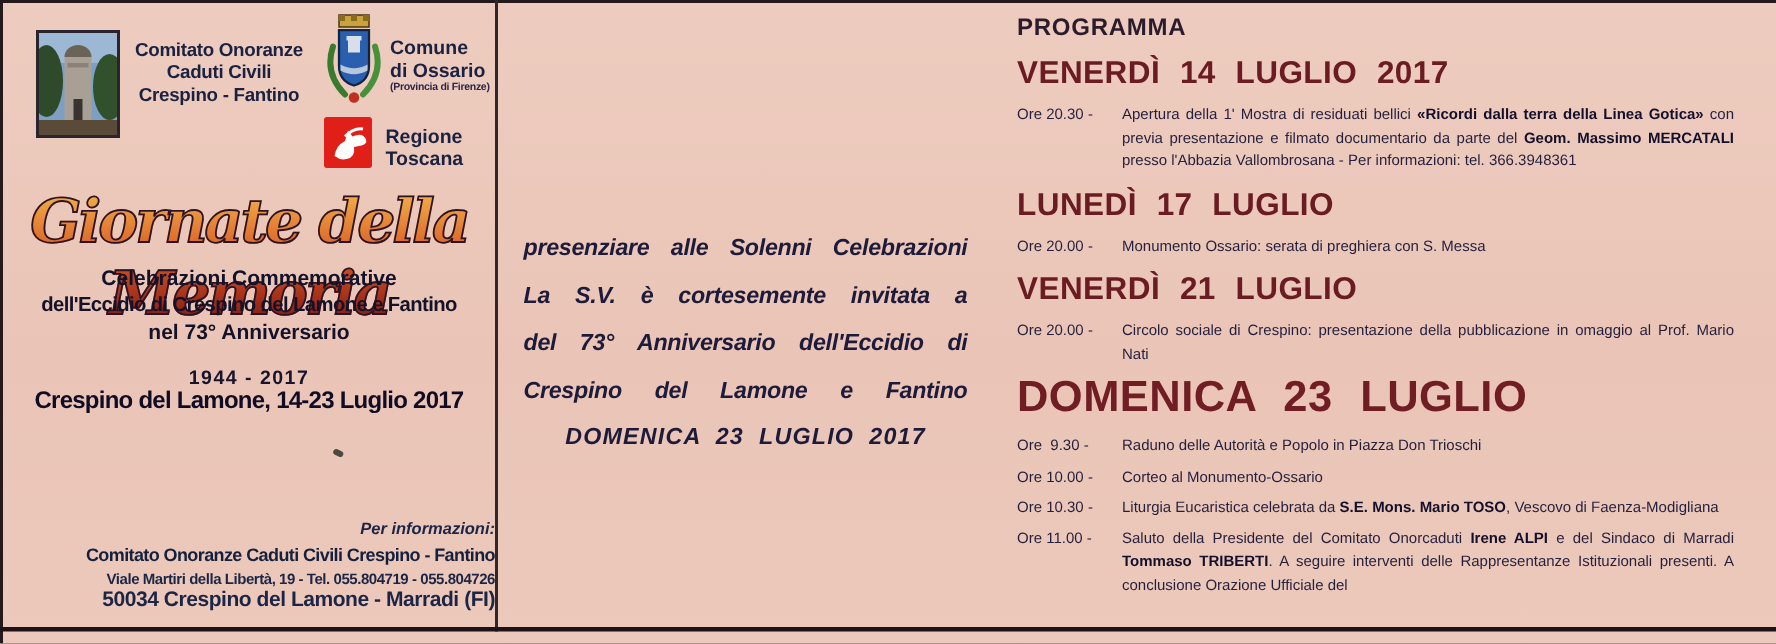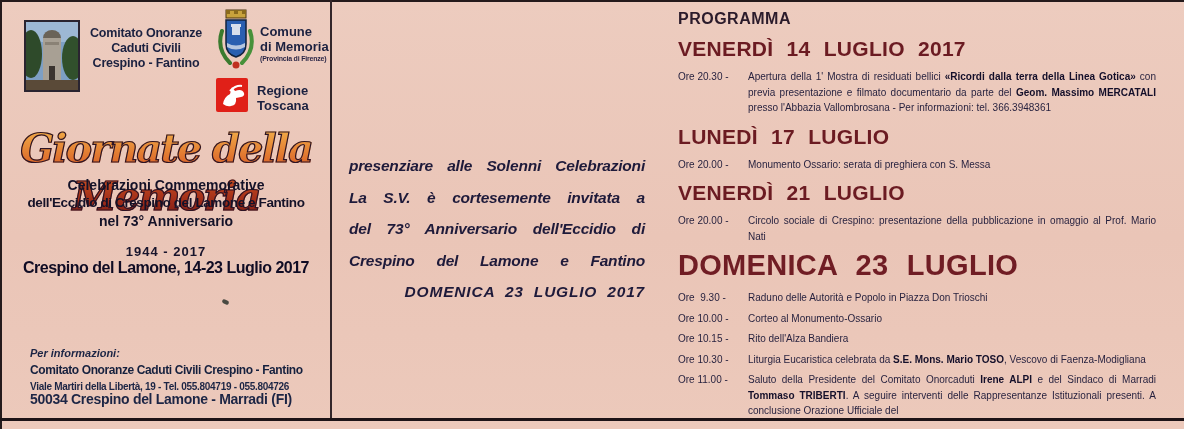--- a/index.html
+++ b/index.html
@@ -37,32 +37,32 @@
     -webkit-text-stroke:1.2px #2c1426;
   }
   .subtitles{position:absolute;left:0;top:176px;width:328px;text-align:center;color:#141228;font-weight:bold;}
   .sub1{font-size:14px;line-height:18px;}
   .sub2{font-size:13.5px;line-height:18px;letter-spacing:-0.4px;}
   .sub3{font-size:14px;line-height:18px;}
   .years{position:absolute;left:0;top:244px;width:328px;text-align:center;
     font-weight:bold;font-size:13px;letter-spacing:1px;color:#18142c;}
   .dates{position:absolute;left:0;top:259px;width:328px;text-align:center;
     font-weight:bold;font-size:16px;letter-spacing:-0.5px;color:#100c24;}
-  .footer{position:absolute;left:0;top:347px;width:328px;text-align:left;color:#1c2545;padding-left:28px;}
+  .footer{position:absolute;left:0;top:347px;width:328px;text-align:right;color:#1c2545;}
   .info-label{font-style:italic;font-weight:bold;font-size:11px;line-height:13px;}
   .org{font-weight:bold;font-size:12px;letter-spacing:-0.4px;line-height:20px;color:#15203e;}
   .addr{font-weight:bold;font-size:10px;line-height:13px;letter-spacing:-0.3px;}
   .city{font-weight:bold;font-size:14px;line-height:13px;letter-spacing:-0.3px;}
 
   
   .panel-mid{position:absolute;left:332px;top:0;width:328px;height:100%;}
   .invitation{position:absolute;left:17px;top:150px;width:296px;
     font-weight:bold;font-style:italic;font-size:15.5px;color:#1e1a3a;letter-spacing:-0.2px;}
   .inv-line{display:block;line-height:31.5px;text-align:justify;text-align-last:justify;}
-  .inv-last{display:block;line-height:31.5px;text-align:right;letter-spacing:0.8px;word-spacing:5px;font-style:italic;}
+  .inv-last{display:block;line-height:31.5px;text-align:center;letter-spacing:0.8px;word-spacing:5px;font-style:italic;}
 
   
   .panel-right{position:absolute;left:678px;top:6px;width:494px;}
   .prog-head{font-size:16px;font-weight:600;letter-spacing:0.5px;color:#2b1b2b;margin:4px 0 8px 0;}
   .ptitle{font-size:21px;font-weight:bold;color:#6b1b22;letter-spacing:0.3px;word-spacing:7px;
     line-height:25px;margin:8px 0 8px 0;}
   .ptitle.first{margin-top:0;}
   .ptitle.big{font-size:29px;line-height:33px;color:#701d24;word-spacing:10px;margin:2px 0 8px 0;}
   .entry{display:flex;gap:6px;font-size:10px;line-height:15.5px;color:#241f3d;margin:0 16px 5px 0;}
   .entry .time{flex:0 0 64px;white-space:pre;font-weight:normal;}
@@ -113,21 +113,21 @@
         <rect x="18" y="17" width="8" height="9" fill="#d8dfeb"></rect>
         <rect x="17" y="15" width="10" height="3" fill="#d8dfeb"></rect>
         <path d="M13,34 q9,5 18,0 v4 q-9,5 -18,0 z" fill="#cfd8e8" opacity="0.85"></path>
         <path d="M8,22 q-6,18 8,32" fill="none" stroke="#3a7a2e" stroke-width="4" stroke-linecap="round"></path>
         <path d="M36,22 q6,18 -8,32" fill="none" stroke="#47913a" stroke-width="4" stroke-linecap="round"></path>
         <circle cx="22" cy="56" r="3.5" fill="#c03020"></circle>
       </svg>
     </div>
     <div class="comune-name">
       <div>Comune</div>
-      <div>di Memoria</div>
+      <div>di Ossario</div>
       <div class="comune-sub">(Provincia di Firenze)</div>
     </div>
 
     <div class="toscana">
       <svg width="32" height="34" viewBox="0 0 32 34">
         <rect x="0" y="0" width="32" height="34" rx="2" fill="#e02018"></rect>
         <path d="M7,26 q1,-7 7,-10 l2,-7 3,4 q7,-3 9,2 q1,3 -3,4 l-5,1 q1,7 -5,8 q-4,1 -8,-2 z" fill="#ffffff"></path>
         <path d="M14,13 q6,-6 12,-5" fill="none" stroke="#ffffff" stroke-width="2"></path>
       </svg>
     </div>
@@ -196,24 +196,20 @@
       <div class="ptitle big">DOMENICA 23 LUGLIO</div>
       <div class="entry">
         <span class="time">Ore  9.30 -</span>
         <span class="etext"><span>Raduno delle Autorità e Popolo in Piazza Don Trioschi</span></span>
       </div>
       <div class="entry">
         <span class="time">Ore 10.00 -</span>
         <span class="etext"><span>Corteo al Monumento-Ossario</span></span>
       </div>
       <div class="entry">
-        <span class="time">Ore 10.15 -</span>
-        <span class="etext"><span>Rito dell'Alza Bandiera</span></span>
-      </div>
-      <div class="entry">
         <span class="time">Ore 10.30 -</span>
         <span class="etext"><span>Liturgia Eucaristica celebrata da </span><span class="b">S.E. Mons. Mario TOSO</span><span>, Vescovo di Faenza-Modigliana</span></span>
       </div>
       <div class="entry multi">
         <span class="time">Ore 11.00 -</span>
         <span class="etext"><span>Saluto della Presidente del Comitato Onorcaduti </span><span class="b">Irene ALPI</span><span> e del Sindaco di Marradi </span><span class="b">Tommaso TRIBERTI</span><span>. A seguire interventi delle Rappresentanze Istituzionali presenti. A conclusione Orazione Ufficiale del </span></span>
       </div>
     </div>
   </div>
 </div>

